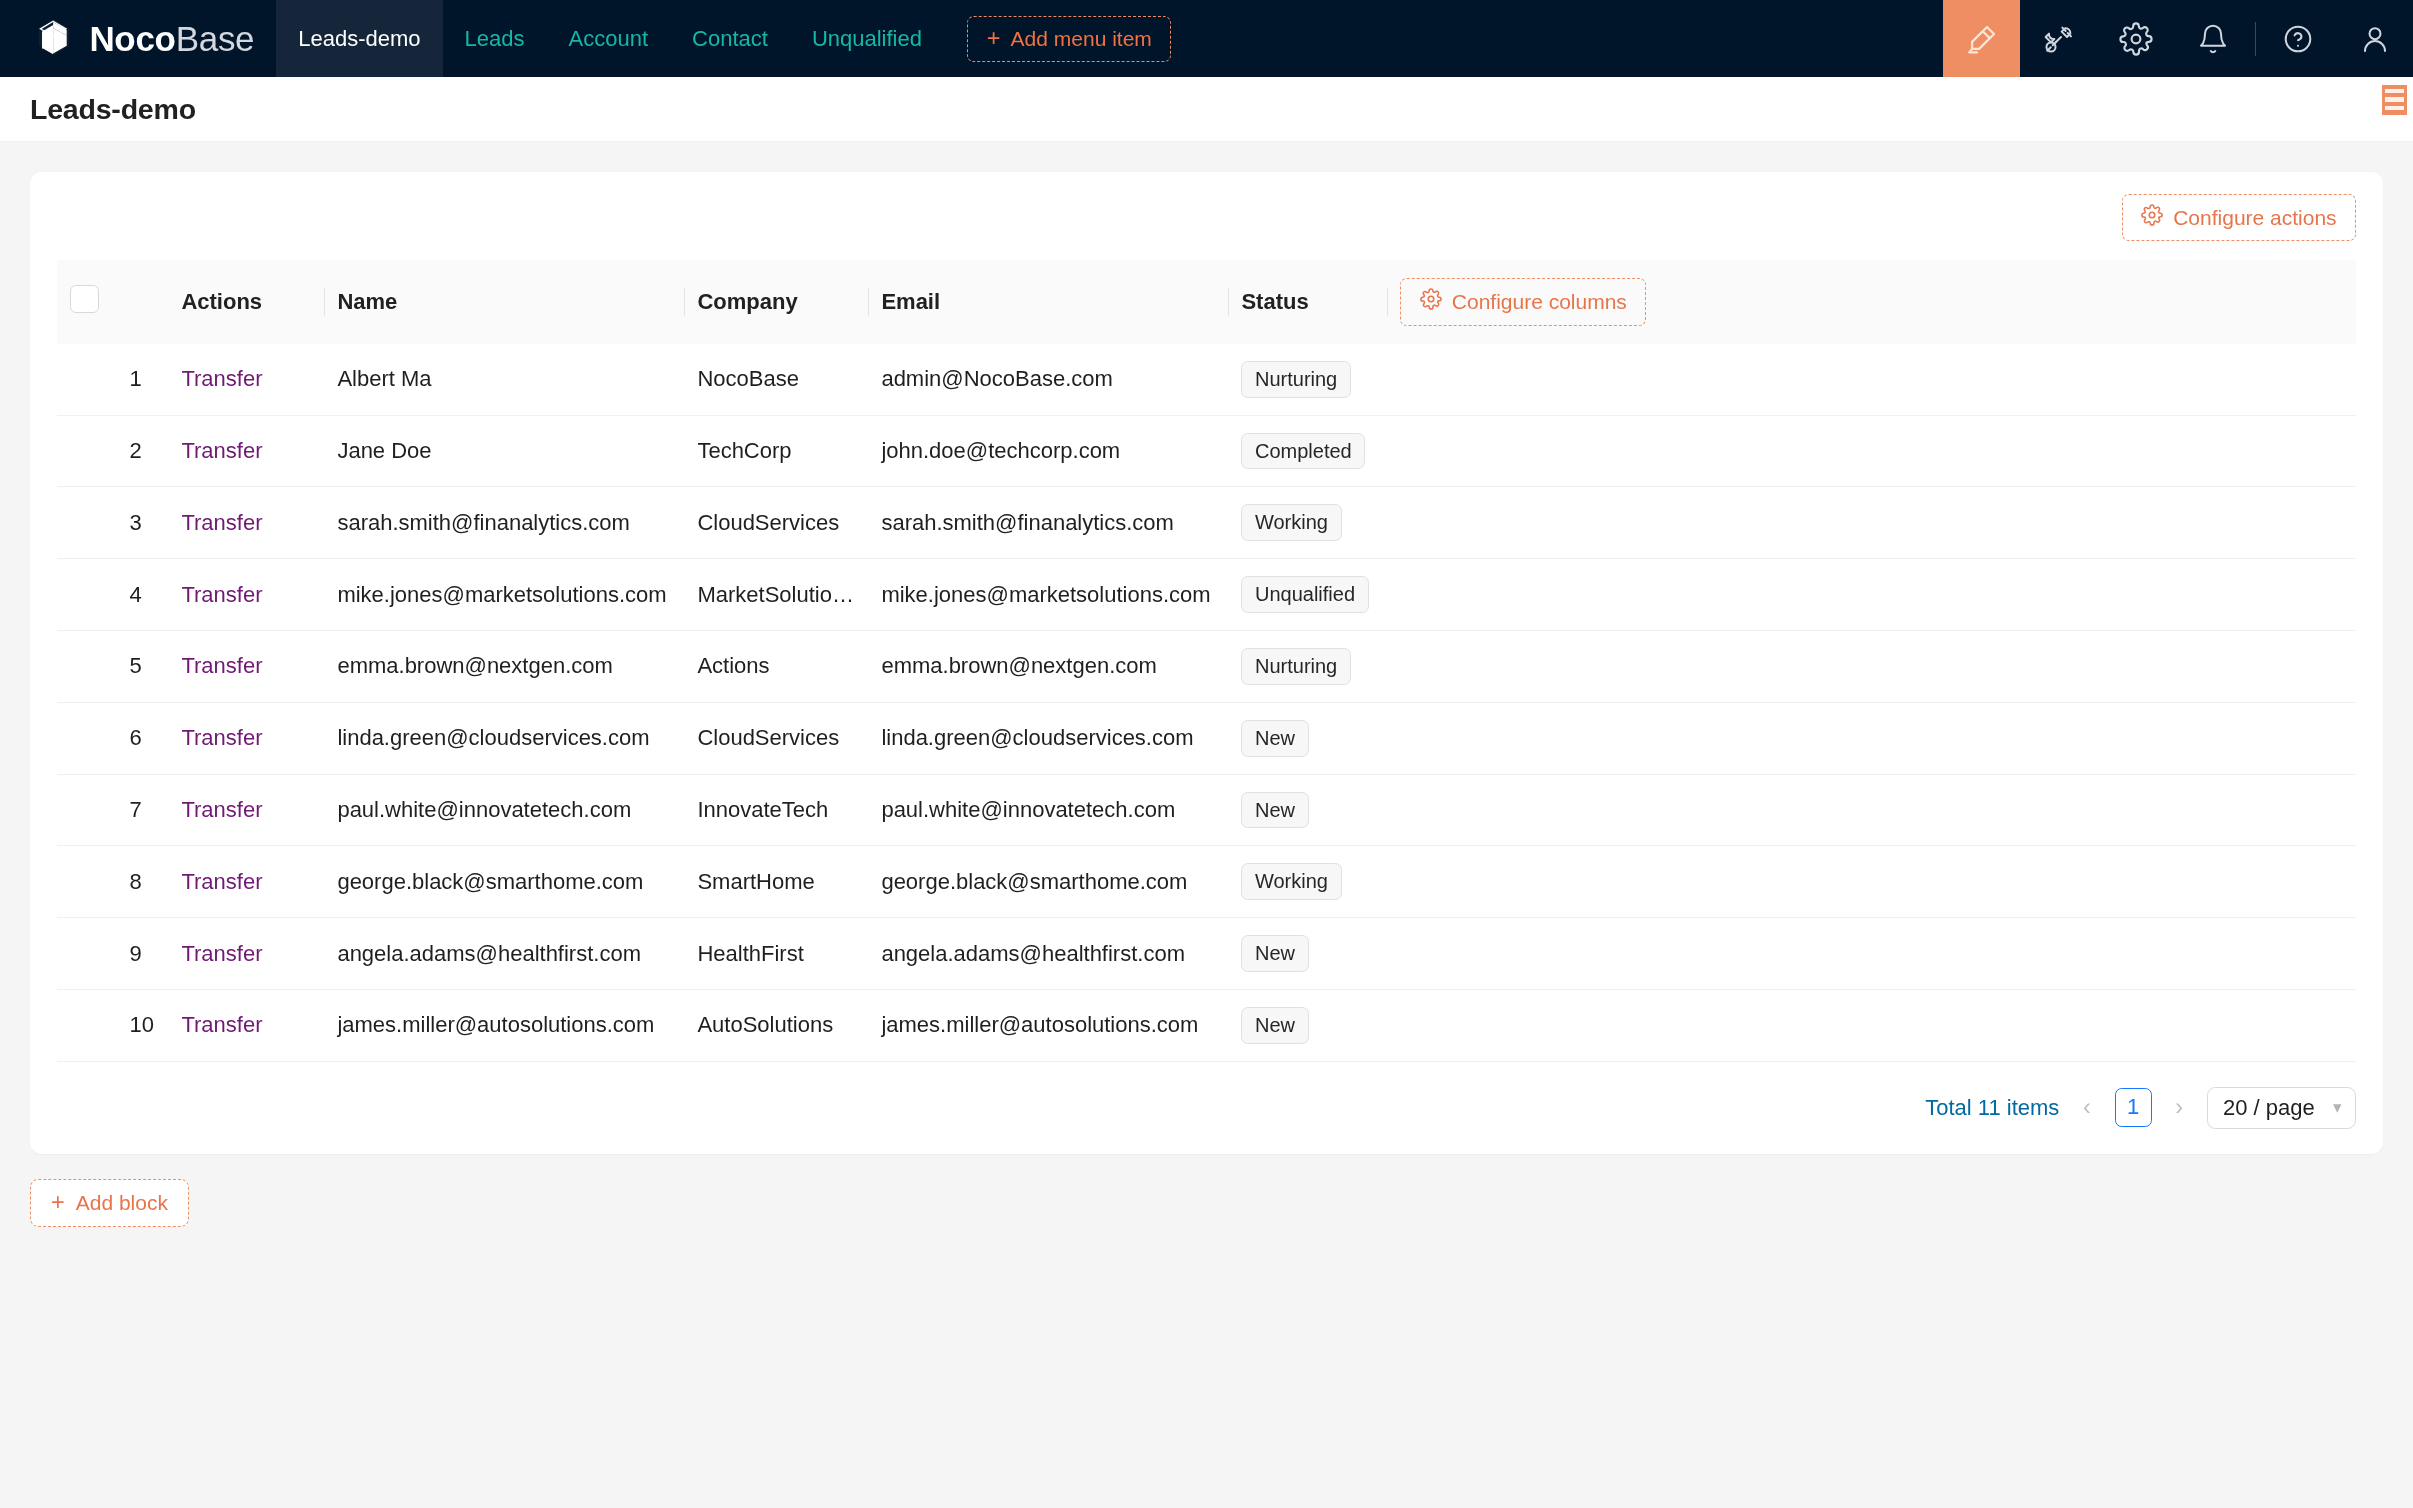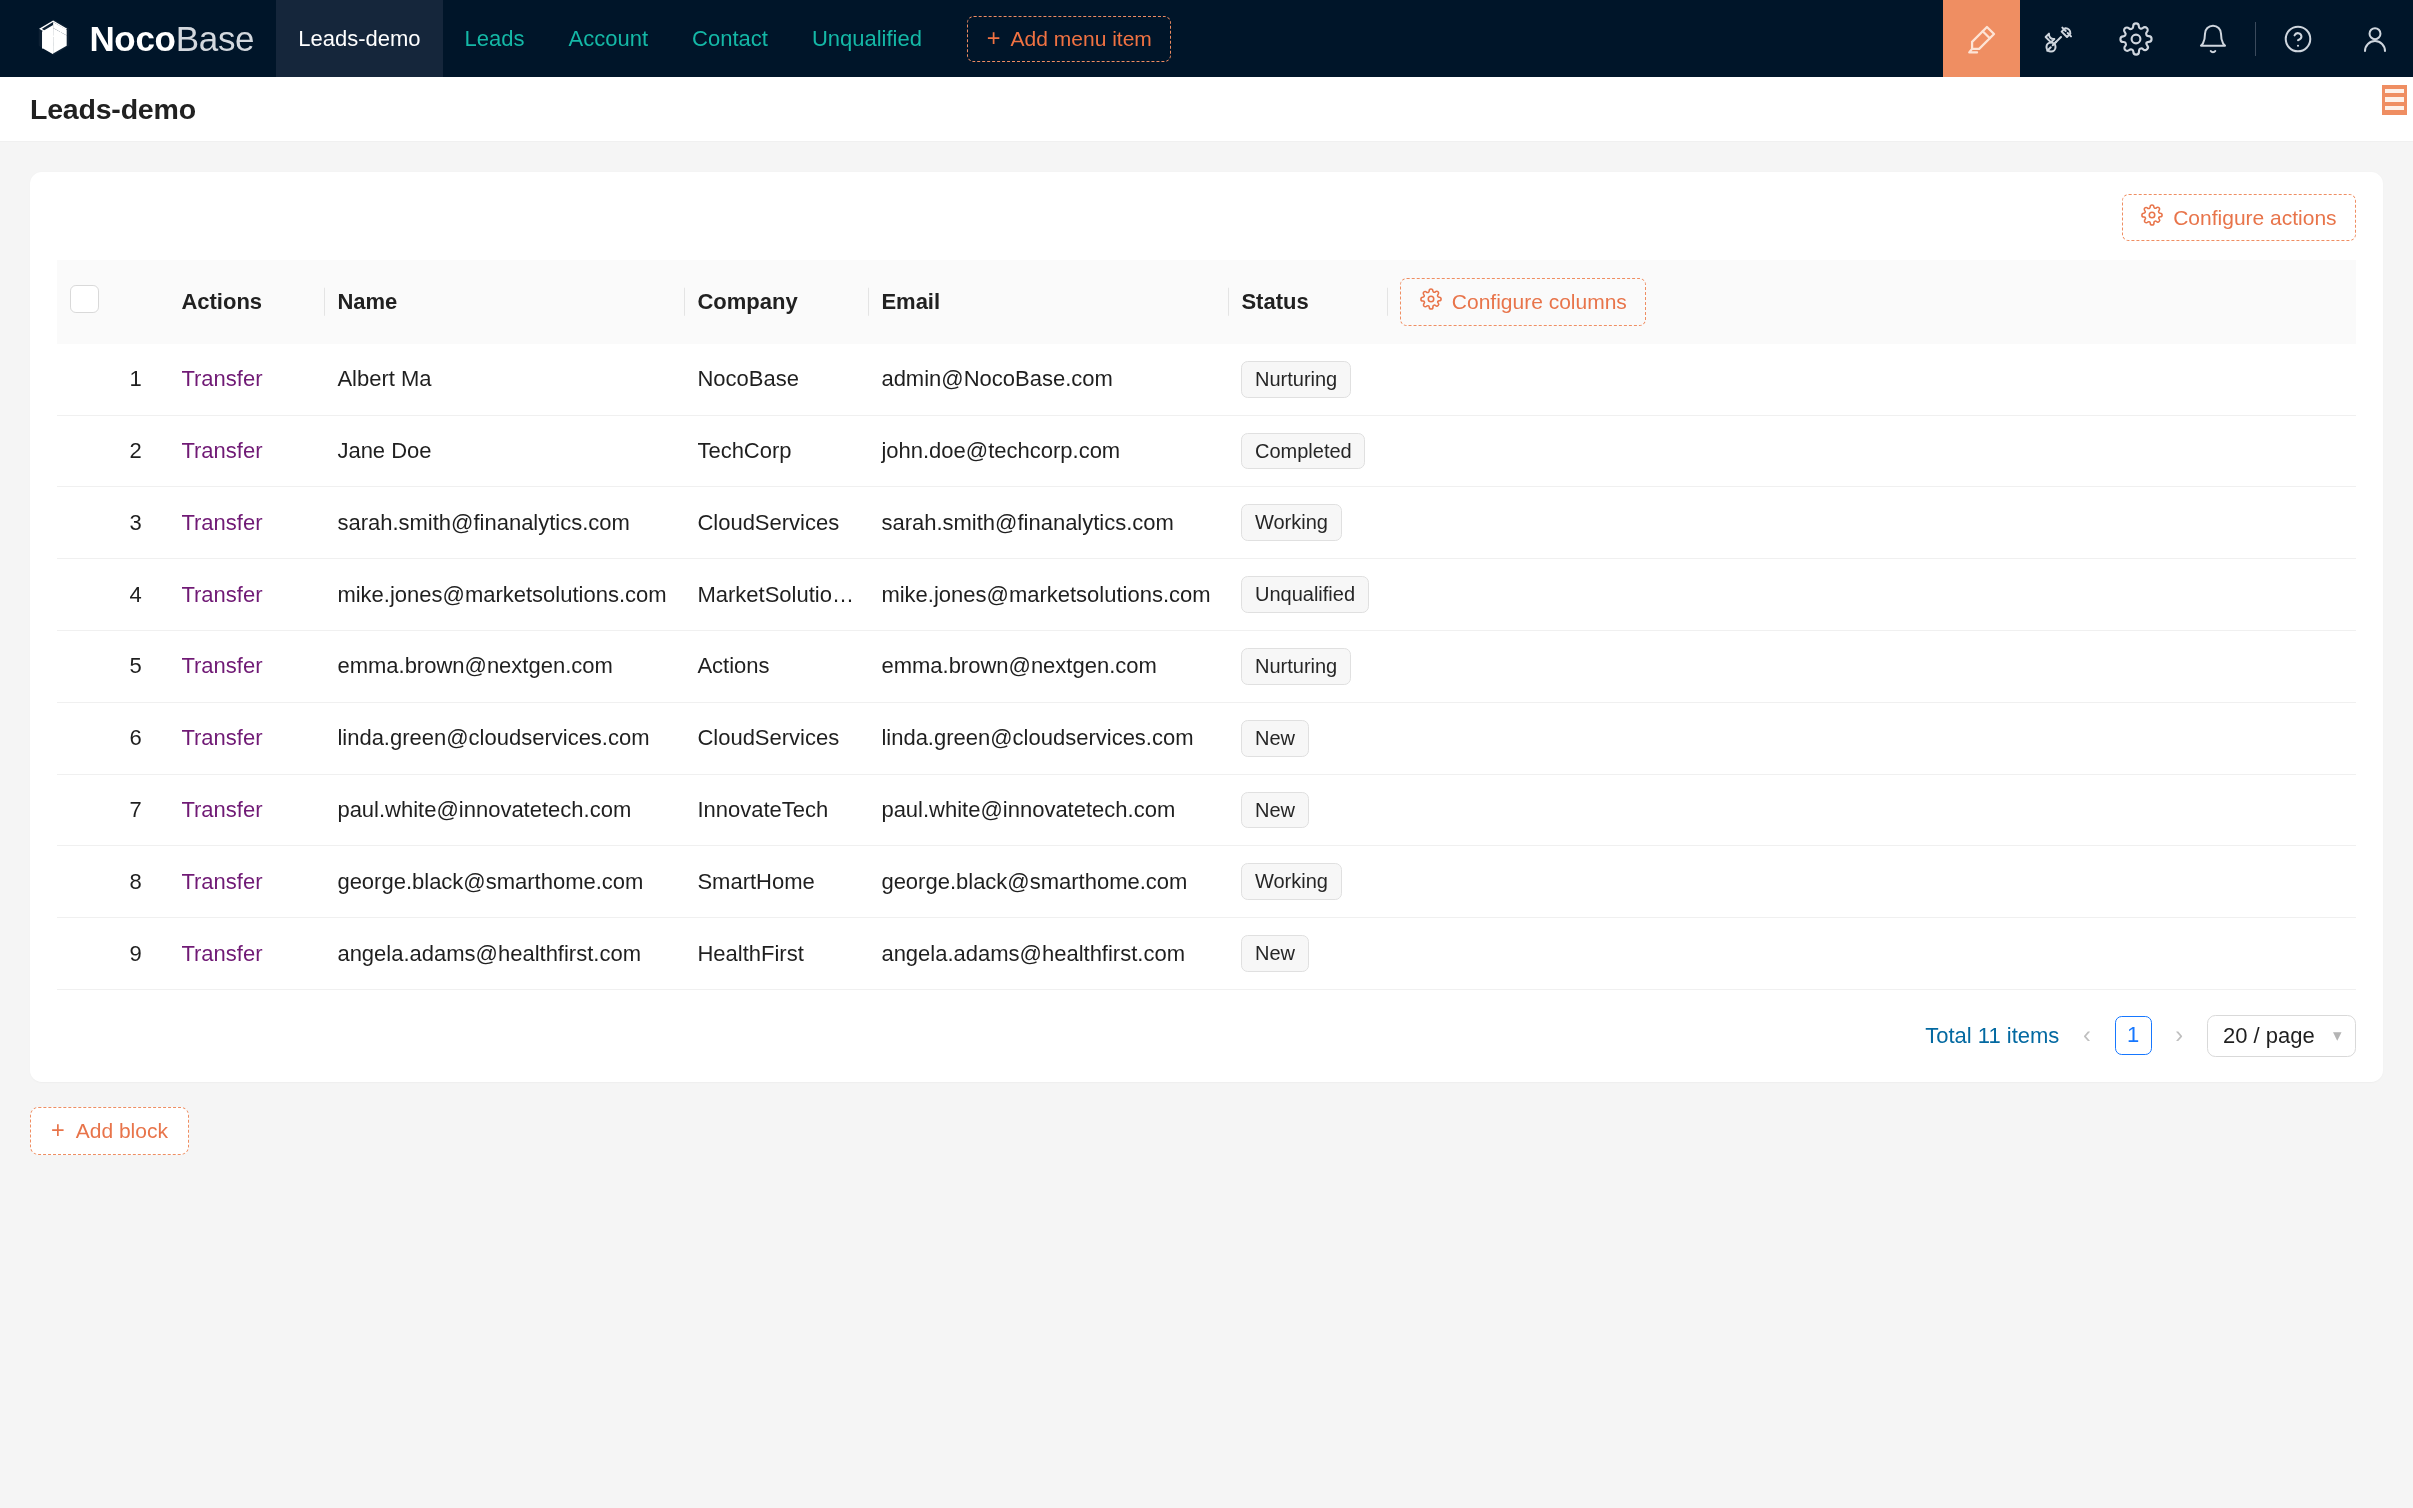--- a/index.html
+++ b/index.html
@@ -499,20 +499,30 @@
         <tr>
           <td></td>
           <td class="idx">9</td>
           <td><span class="link">Transfer</span></td>
           <td>angela.adams@healthfirst.com</td>
           <td>HealthFirst</td>
           <td>angela.adams@healthfirst.com</td>
           <td><span class="status-badge">New</span></td>
           <td></td>
         </tr>
+        <tr>
+          <td></td>
+          <td class="idx">10</td>
+          <td><span class="link">Transfer</span></td>
+          <td>james.miller@autosolutions.com</td>
+          <td>AutoSolutions</td>
+          <td>james.miller@autosolutions.com</td>
+          <td><span class="status-badge">New</span></td>
+          <td></td>
+        </tr>
       </tbody>
     </table>
 
     <div class="pagination">
       <span class="pg-total">Total 11 items</span>
       <span class="pg-arrow">‹</span>
       <span class="pg-num">1</span>
       <span class="pg-arrow">›</span>
       <span class="pg-size">
         <span>20 / page</span>

